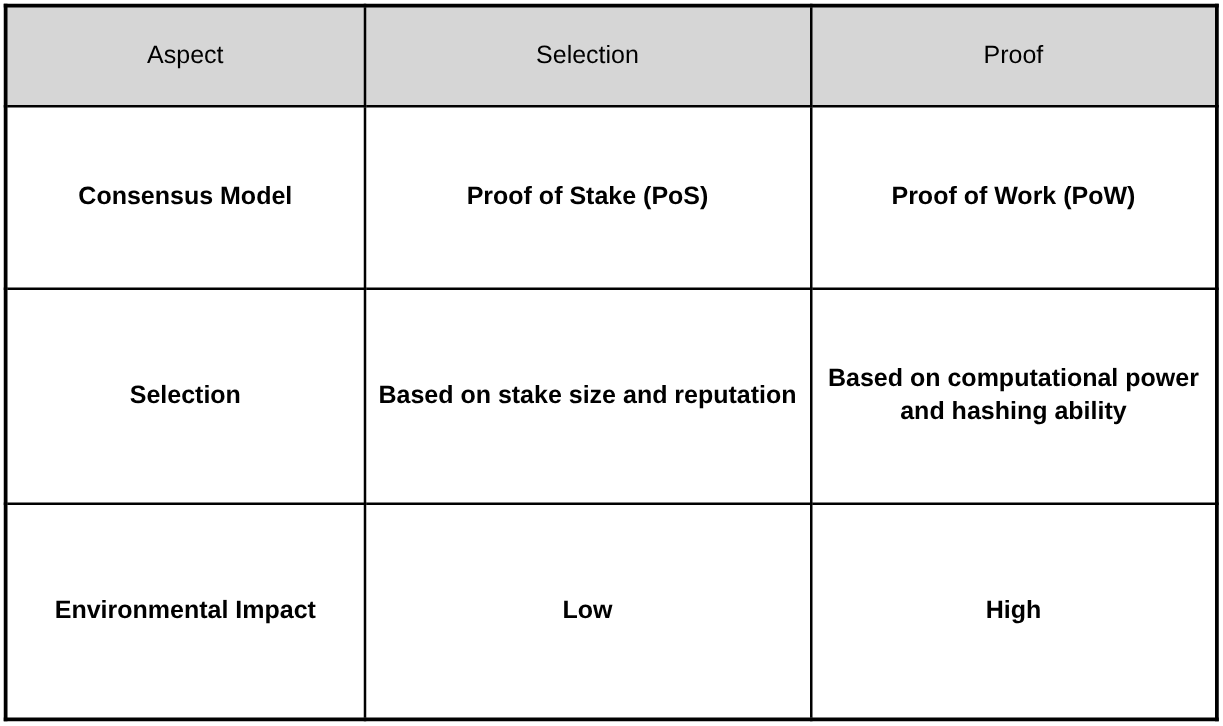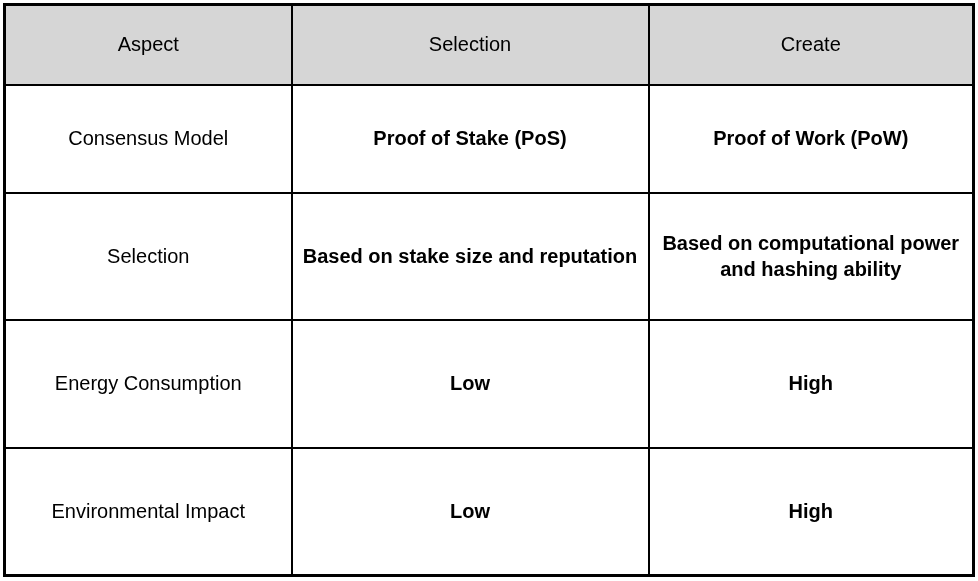--- a/index.html
+++ b/index.html
@@ -44,21 +44,21 @@
     font-weight: normal;
     font-size: 20px;
     height: 66px;
   }
   table.comparison-table tbody td {
     background: #ffffff;
     font-size: 20px;
     font-weight: bold;
   }
   table.comparison-table tbody td.aspect-cell {
-    font-weight: normal;
+    font-weight: bold;
   }
   
   tr[data-row="0"] td { height: 66px; }
   tr[data-row="1"] td { height: 80px; }
   tr[data-row="2"] td { height: 80px; }
   tr[data-row="3"] td { height: 104px; }
   tr[data-row="4"] td { height: 80px; }
   tr[data-row="5"] td { height: 80px; }
 </style>
 </head>
@@ -68,39 +68,34 @@
   <table class="comparison-table">
     <colgroup>
       <col class="col-aspect">
       <col class="col-first">
       <col class="col-second">
     </colgroup>
     <thead>
       <tr>
         <th>Aspect</th>
         <th>Selection</th>
-        <th>Create</th>
+        <th>Proof</th>
       </tr>
     </thead>
     <tbody>
       <tr data-row="0">
         <td class="aspect-cell">Consensus Model</td>
         <td>Proof of Stake (PoS)</td>
         <td>Proof of Work (PoW)</td>
       </tr>
       <tr data-row="2">
         <td class="aspect-cell">Selection</td>
         <td>Based on stake size and reputation</td>
         <td>Based on computational power and hashing ability</td>
       </tr>
-      <tr data-row="4">
-        <td class="aspect-cell">Energy Consumption</td>
-        <td>Low</td>
-        <td>High</td>
-      </tr>
       <tr data-row="5">
         <td class="aspect-cell">Environmental Impact</td>
         <td>Low</td>
         <td>High</td>
       </tr>
     </tbody>
   </table>
 </div>
 
 </body></html>

